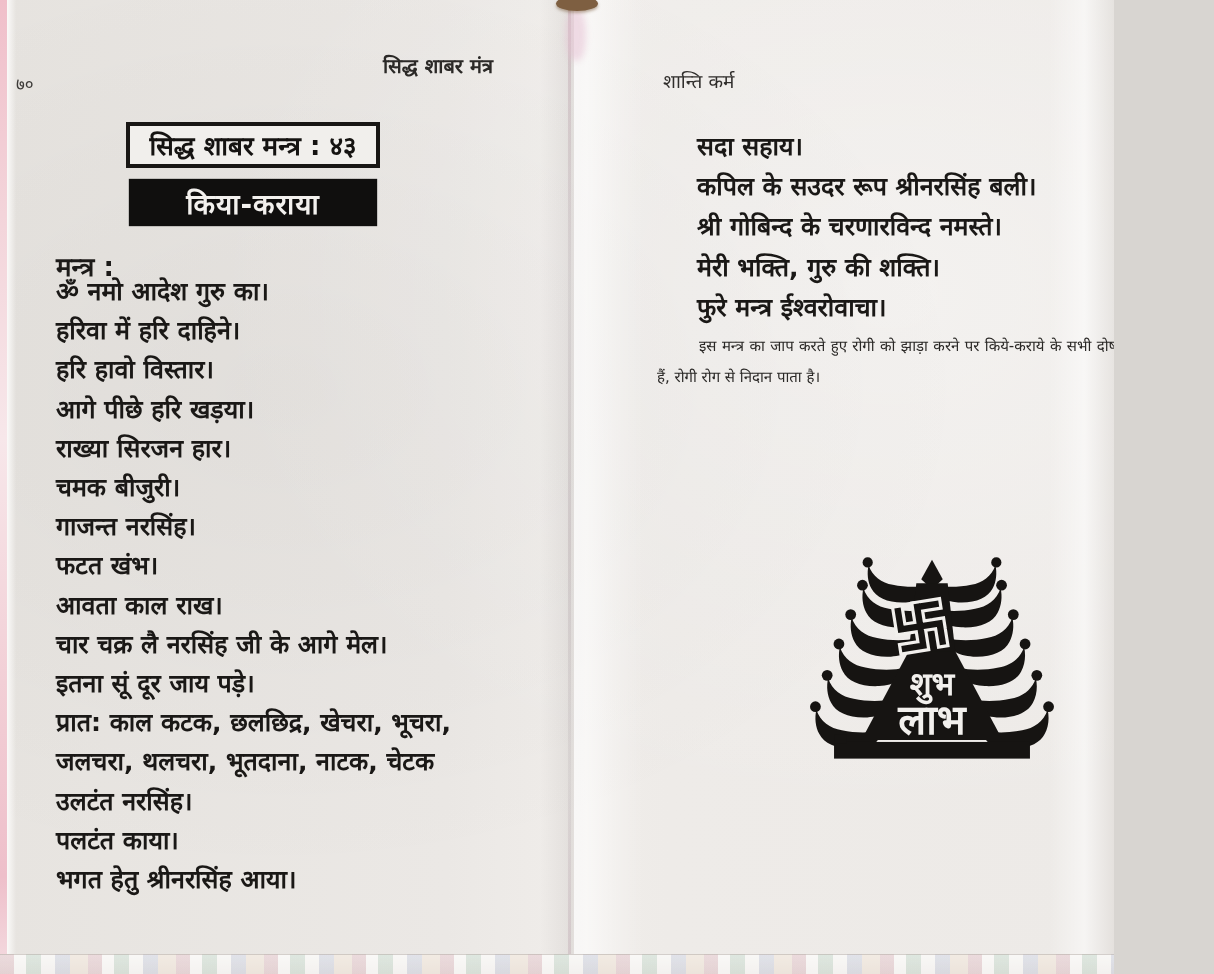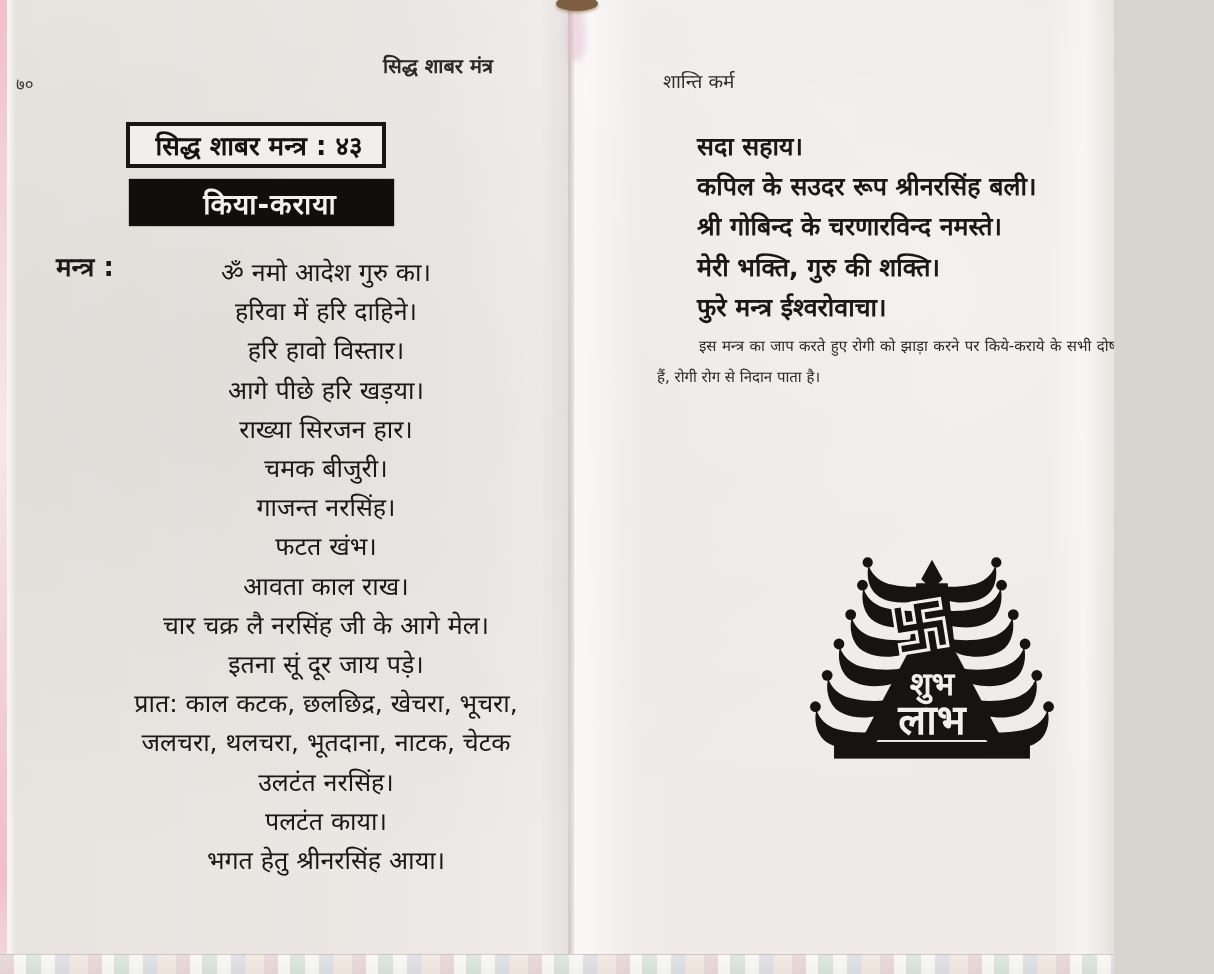--- a/index.html
+++ b/index.html
@@ -35,26 +35,26 @@
         rgba(214,160,175,0.28) 0 14px, rgba(255,255,255,0.5) 14px 26px,
         rgba(160,200,180,0.25) 26px 41px, rgba(255,255,255,0.45) 41px 55px,
         rgba(160,175,215,0.22) 55px 70px, rgba(240,225,210,0.4) 70px 88px),
       linear-gradient(180deg,#f3f1ee,#e9e5e1);
     border-top:1px solid rgba(190,184,178,0.6);}
   
   .pgnum-left{position:absolute;left:16px;top:72px;font-size:17px;color:#3c3a38;}
   .runhead-left{position:absolute;left:383px;top:52px;font-size:20px;font-weight:bold;color:#2b2927;}
   .title-box{position:absolute;left:126px;top:122px;width:246px;height:38px;
     border:4px solid #181614;background:#f1efec;display:flex;align-items:center;justify-content:center;
-    font-size:26px;font-weight:bold;color:#151311;white-space:nowrap;padding-left:6px;}
+    font-size:26px;font-weight:bold;color:#151311;white-space:nowrap;}
   .banner{position:absolute;left:129px;top:179px;width:248px;height:47px;background:#100f0e;
     display:flex;align-items:center;justify-content:center;font-size:28px;font-weight:bold;color:#f3f1ee;
-    letter-spacing:1px;white-space:nowrap;box-shadow:0 0 1px #100f0e;padding-left:17px;}
+    letter-spacing:1px;white-space:nowrap;box-shadow:0 0 1px #100f0e;}
   .mantra-label{position:absolute;left:56px;top:232px;font-size:26px;font-weight:bold;margin-top:16px;}
-  .mantra-list-left{position:absolute;left:56px;top:253px;width:540px;font-size:25px;font-weight:normal;line-height:39.2px;color:#1a1816;white-space:nowrap;text-align:center;}
+  .mantra-list-left{position:absolute;left:56px;top:272px;width:540px;font-size:25px;font-weight:bold;line-height:39.2px;color:#1a1816;white-space:nowrap;}
   
   .runhead-right{position:absolute;left:663px;top:68px;font-size:19px;color:#2f2d2b;}
   .pgnum-right{position:absolute;left:1128px;top:76px;font-size:13px;color:#3c3a38;margin-left:24px;}
   .mantra-list-right{position:absolute;left:697px;top:127px;width:500px;font-size:25px;font-weight:bold;line-height:40.2px;color:#1a1816;white-space:nowrap;}
   .closing-para{position:absolute;left:657px;top:331px;width:548px;font-size:15px;line-height:31px;
     color:#2a2826;text-align:justify;text-indent:42px;}
   .emblem{position:absolute;left:798px;top:548px;width:268px;height:240px;}
   .emblem text{font-family:"DejaVu Sans",sans-serif;font-weight:bold;fill:#f2f0ed;
     stroke:#161412;stroke-width:2.4px;paint-order:stroke;text-anchor:middle;}
 </style>

